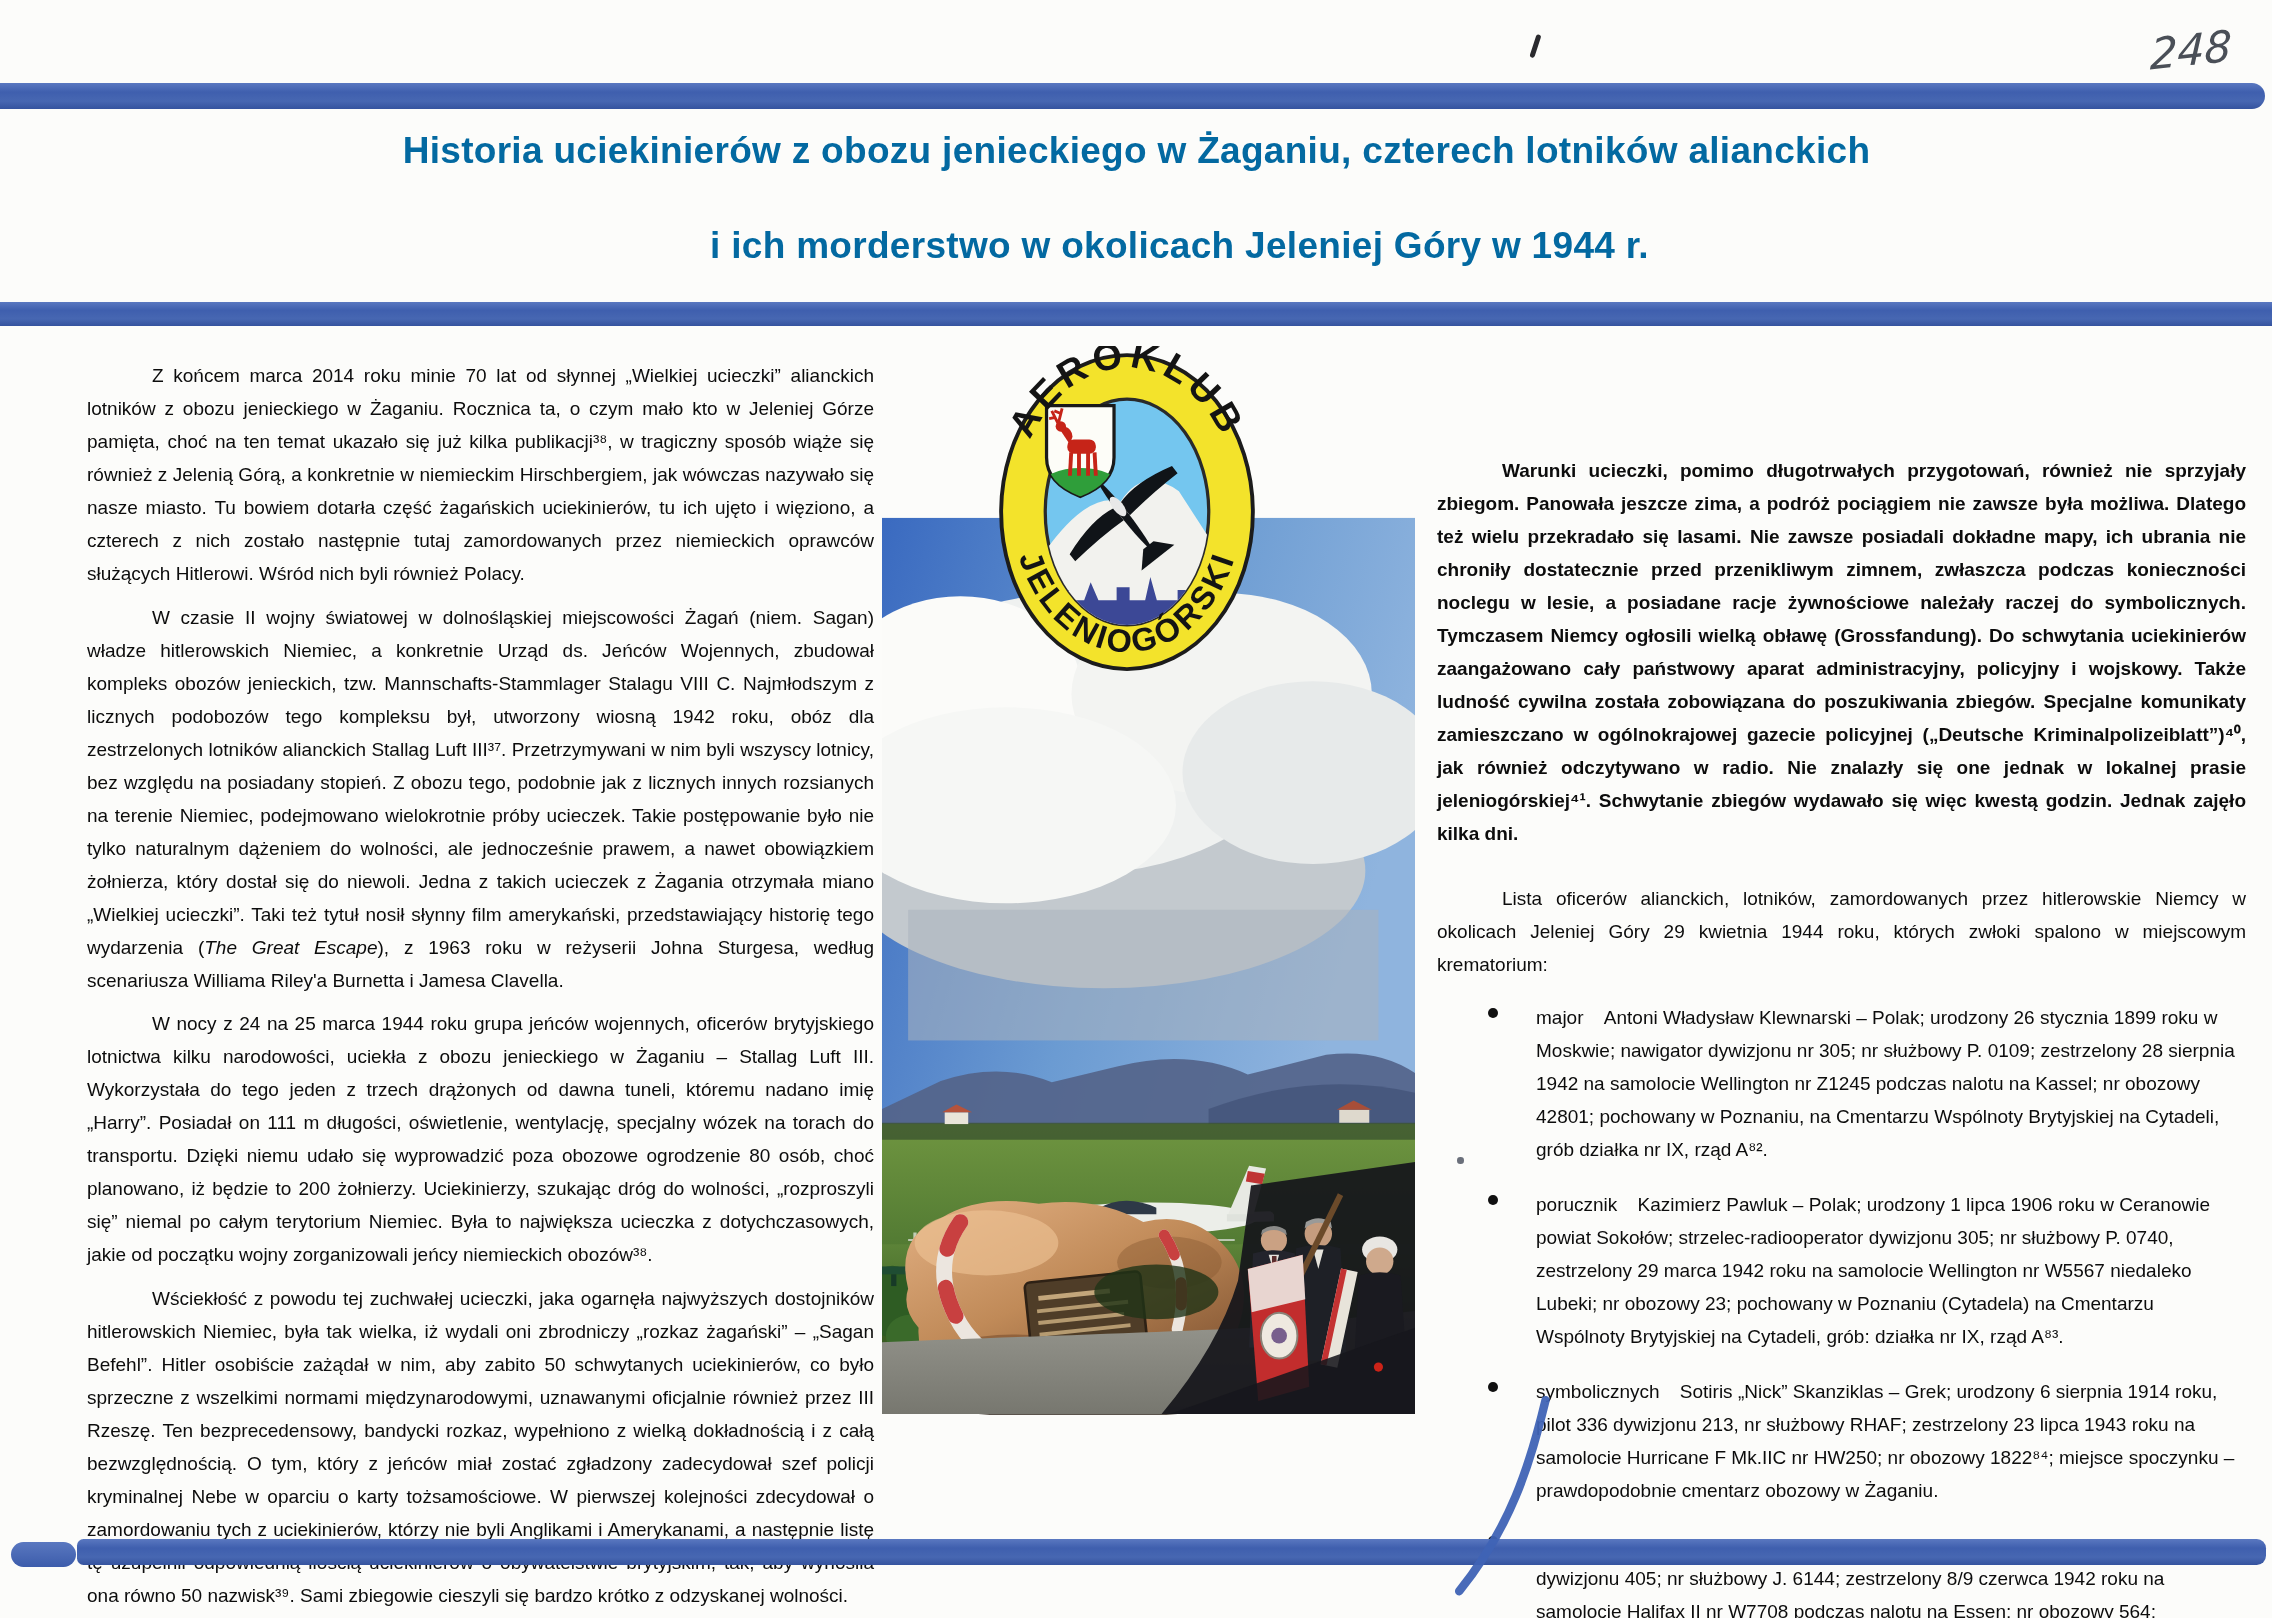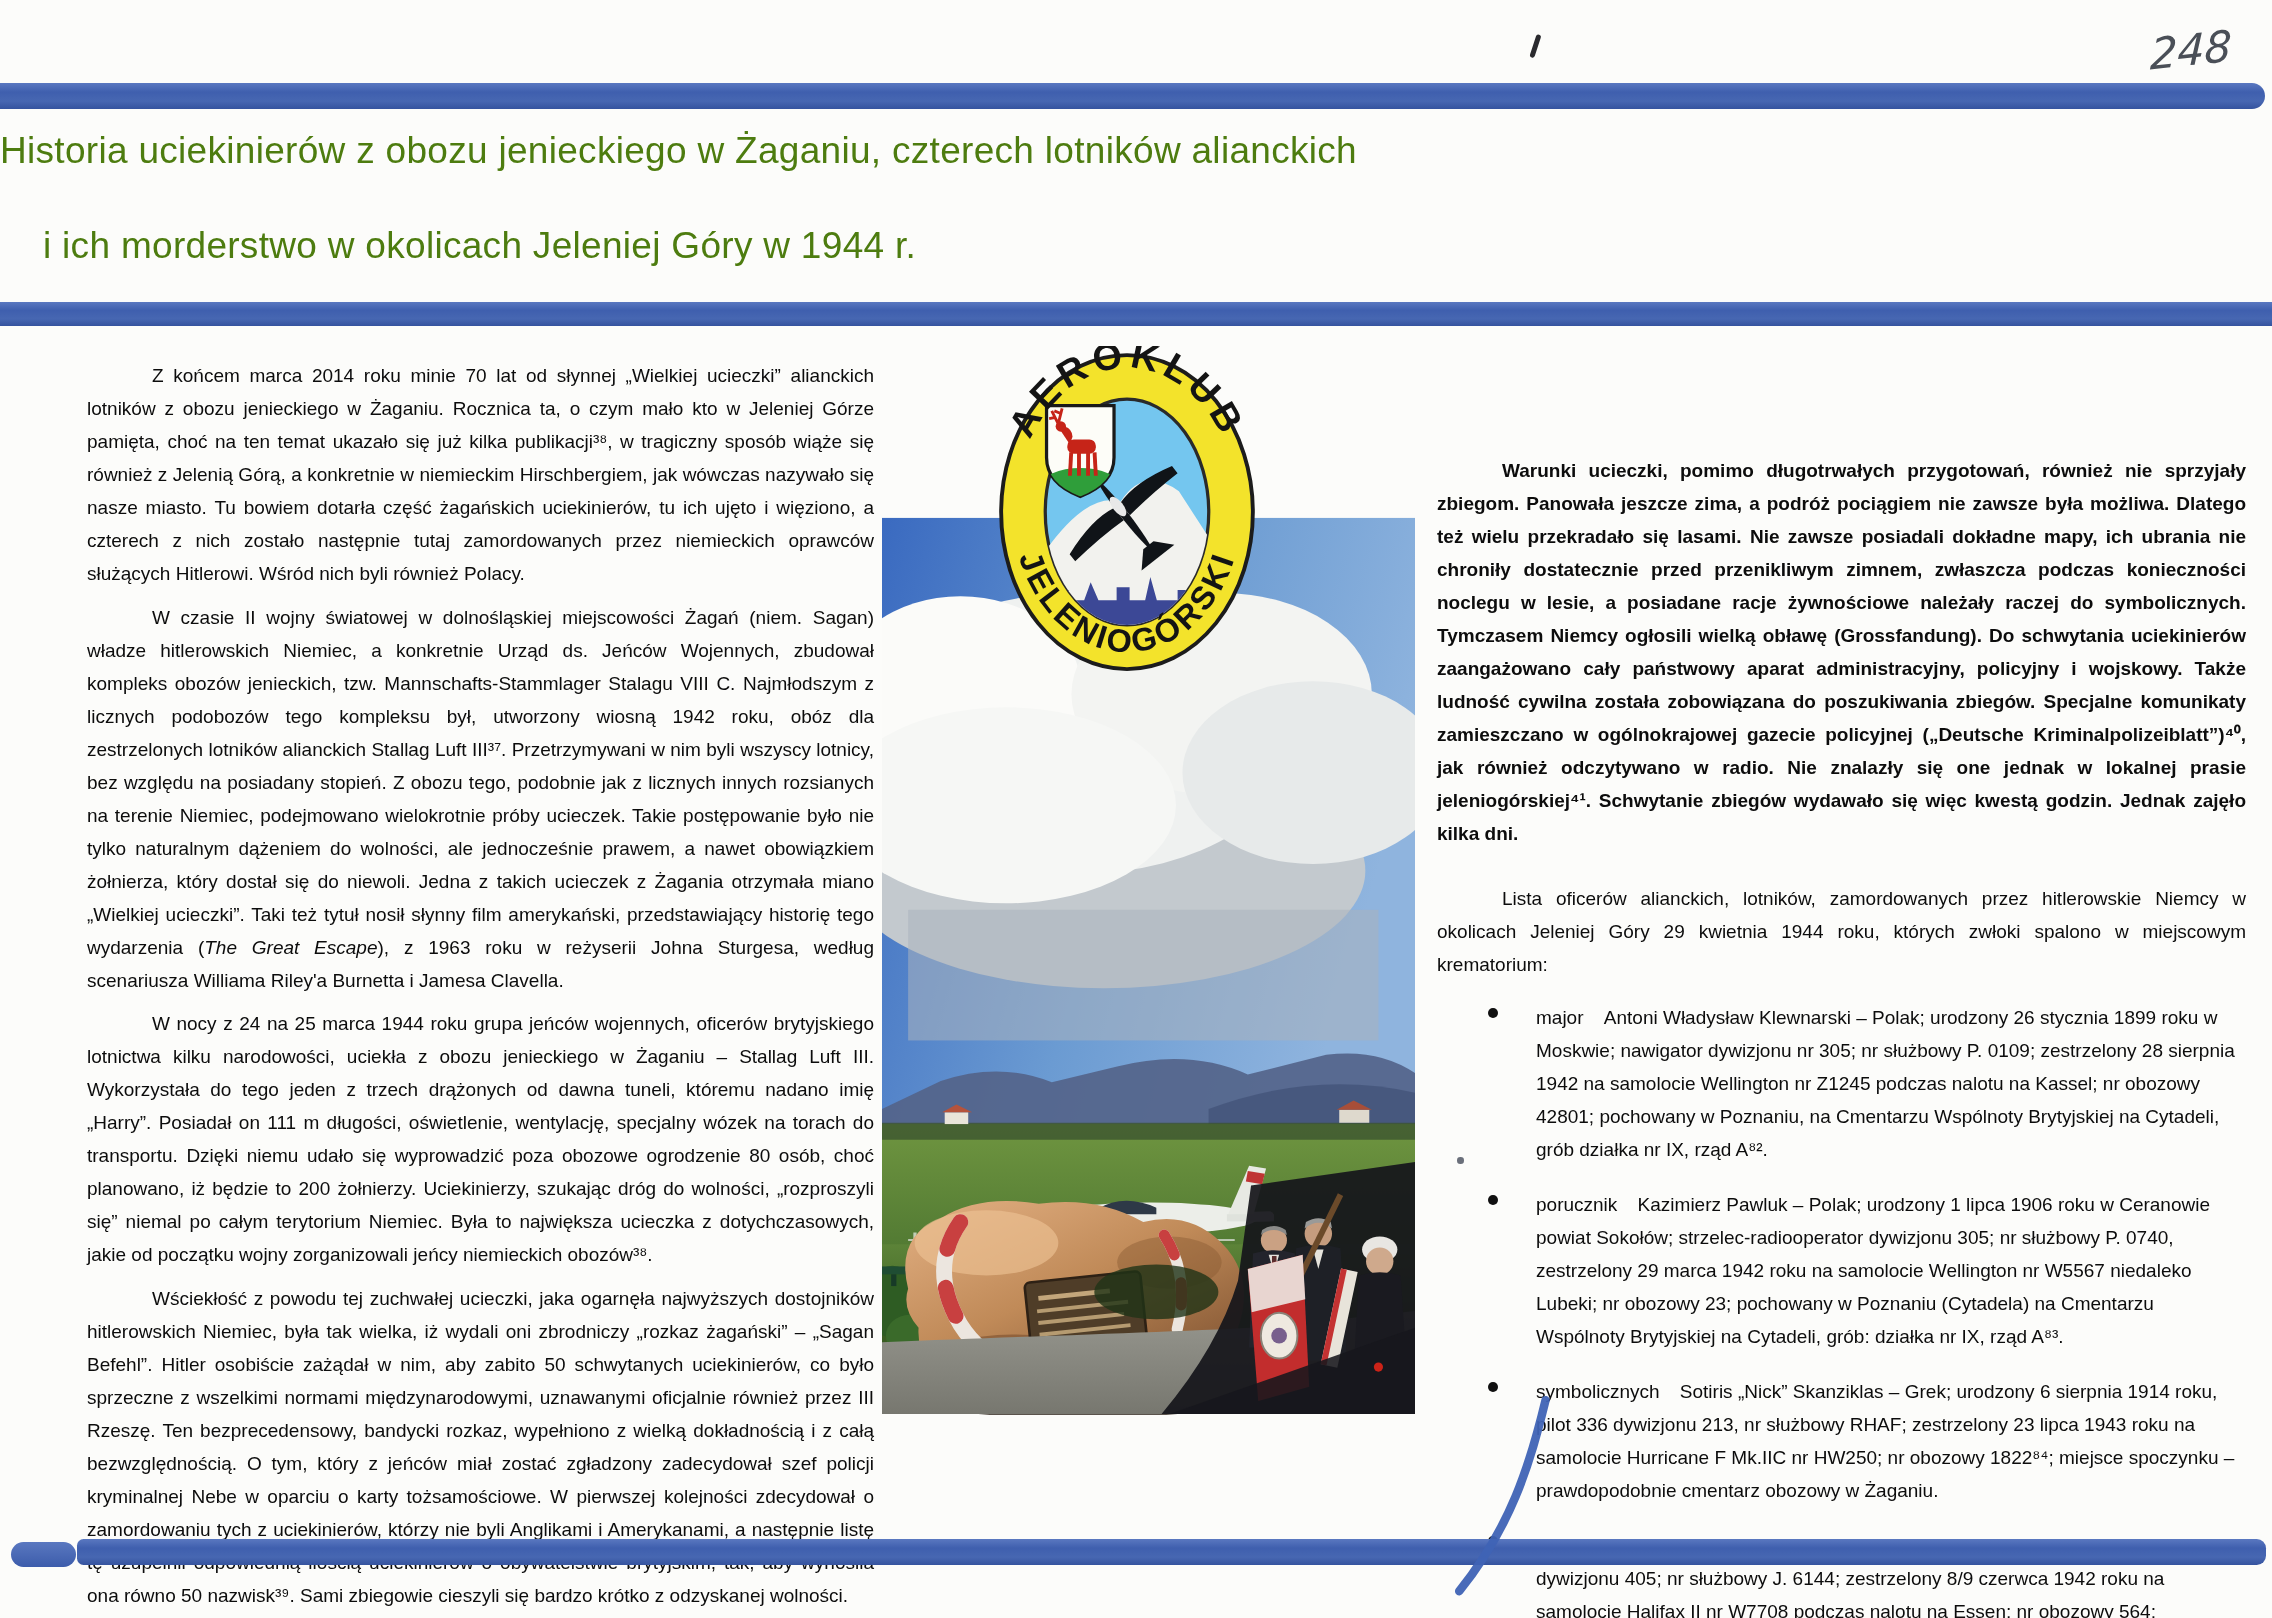--- a/index.html
+++ b/index.html
@@ -13,22 +13,22 @@
          border-radius:2.6px;transform:rotate(18deg);}
   .speck2{position:absolute;left:1457px;top:1157px;width:6.5px;height:6.5px;border-radius:50%;background:#6a6f7a;}
   
   .bar{position:absolute;background:linear-gradient(180deg,#5a78c0,#3f5fae 35%,#4767b2 70%,#35539e);}
   .bar-top{left:0;top:83px;width:2265px;height:26px;border-radius:0 14.4px 14.4px 0;}
   .bar-mid{left:0;top:302px;width:2273px;height:24px;}
   .bar-bottom{left:77px;top:1539px;width:2189px;height:26px;border-radius:6.5px 9.2px 9.2px 6.5px;}
   .bar-blob{position:absolute;left:10.5px;top:1542px;width:65px;height:25px;border-radius:12.4px;
             background:linear-gradient(180deg,#5a78c0,#3c5cab);}
   
-  .title{position:absolute;left:0;width:2273px;font-weight:normal;
-         color:#4d7c0f;font-size:37px;letter-spacing:0.3px;margin:0;}
+  .title{position:absolute;left:0;width:2273px;text-align:center;font-weight:bold;
+         color:#0369a1;font-size:37px;letter-spacing:0.3px;margin:0;}
   .title-1{top:130px;}
   .title-2{top:225px;padding-left:43px;}
   
   .col{position:absolute;font-size:19px;line-height:33px;text-align:justify;}
   .col p{margin:0 0 10.5px 0;text-indent:65px;}
   .col-left{left:87px;top:359px;width:787px;}
   .col-right{left:1437px;top:454px;width:809px;}
   .col-right p.lead{margin-bottom:13px;font-weight:bold;}
   .col-right p.intro{margin-bottom:19.6px;margin-top:32px;}
   ul.victims{list-style:none;margin:0;padding:0 0 0 99px;}

